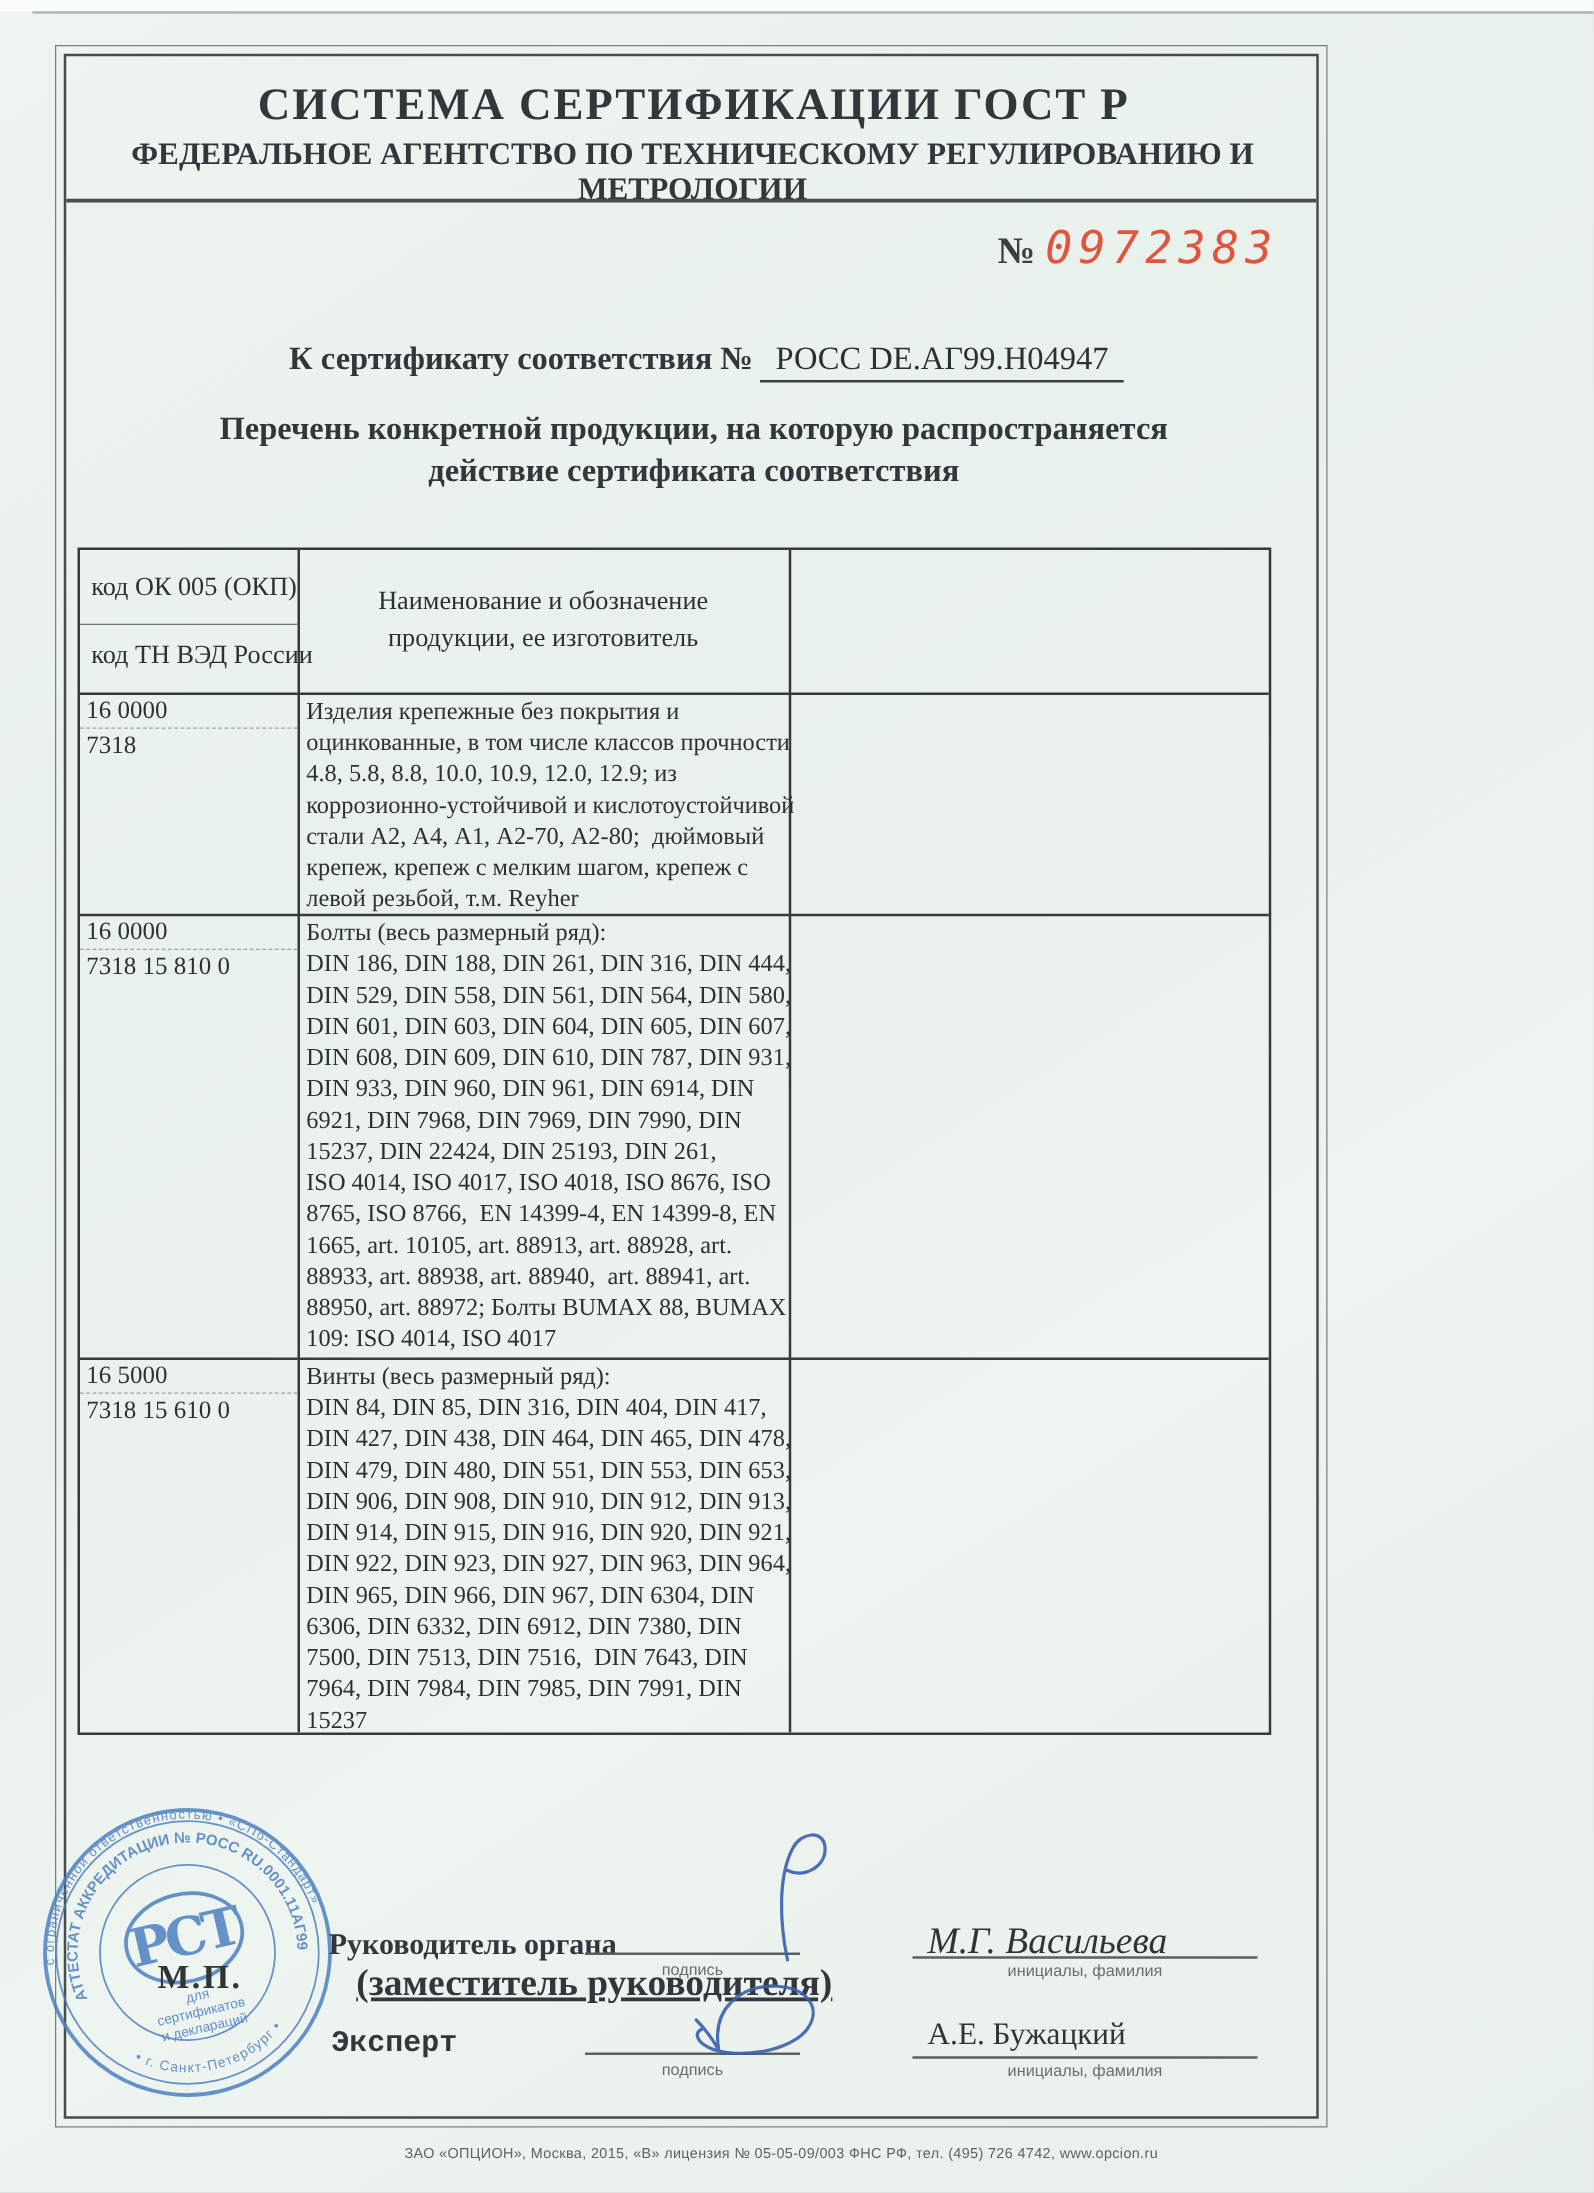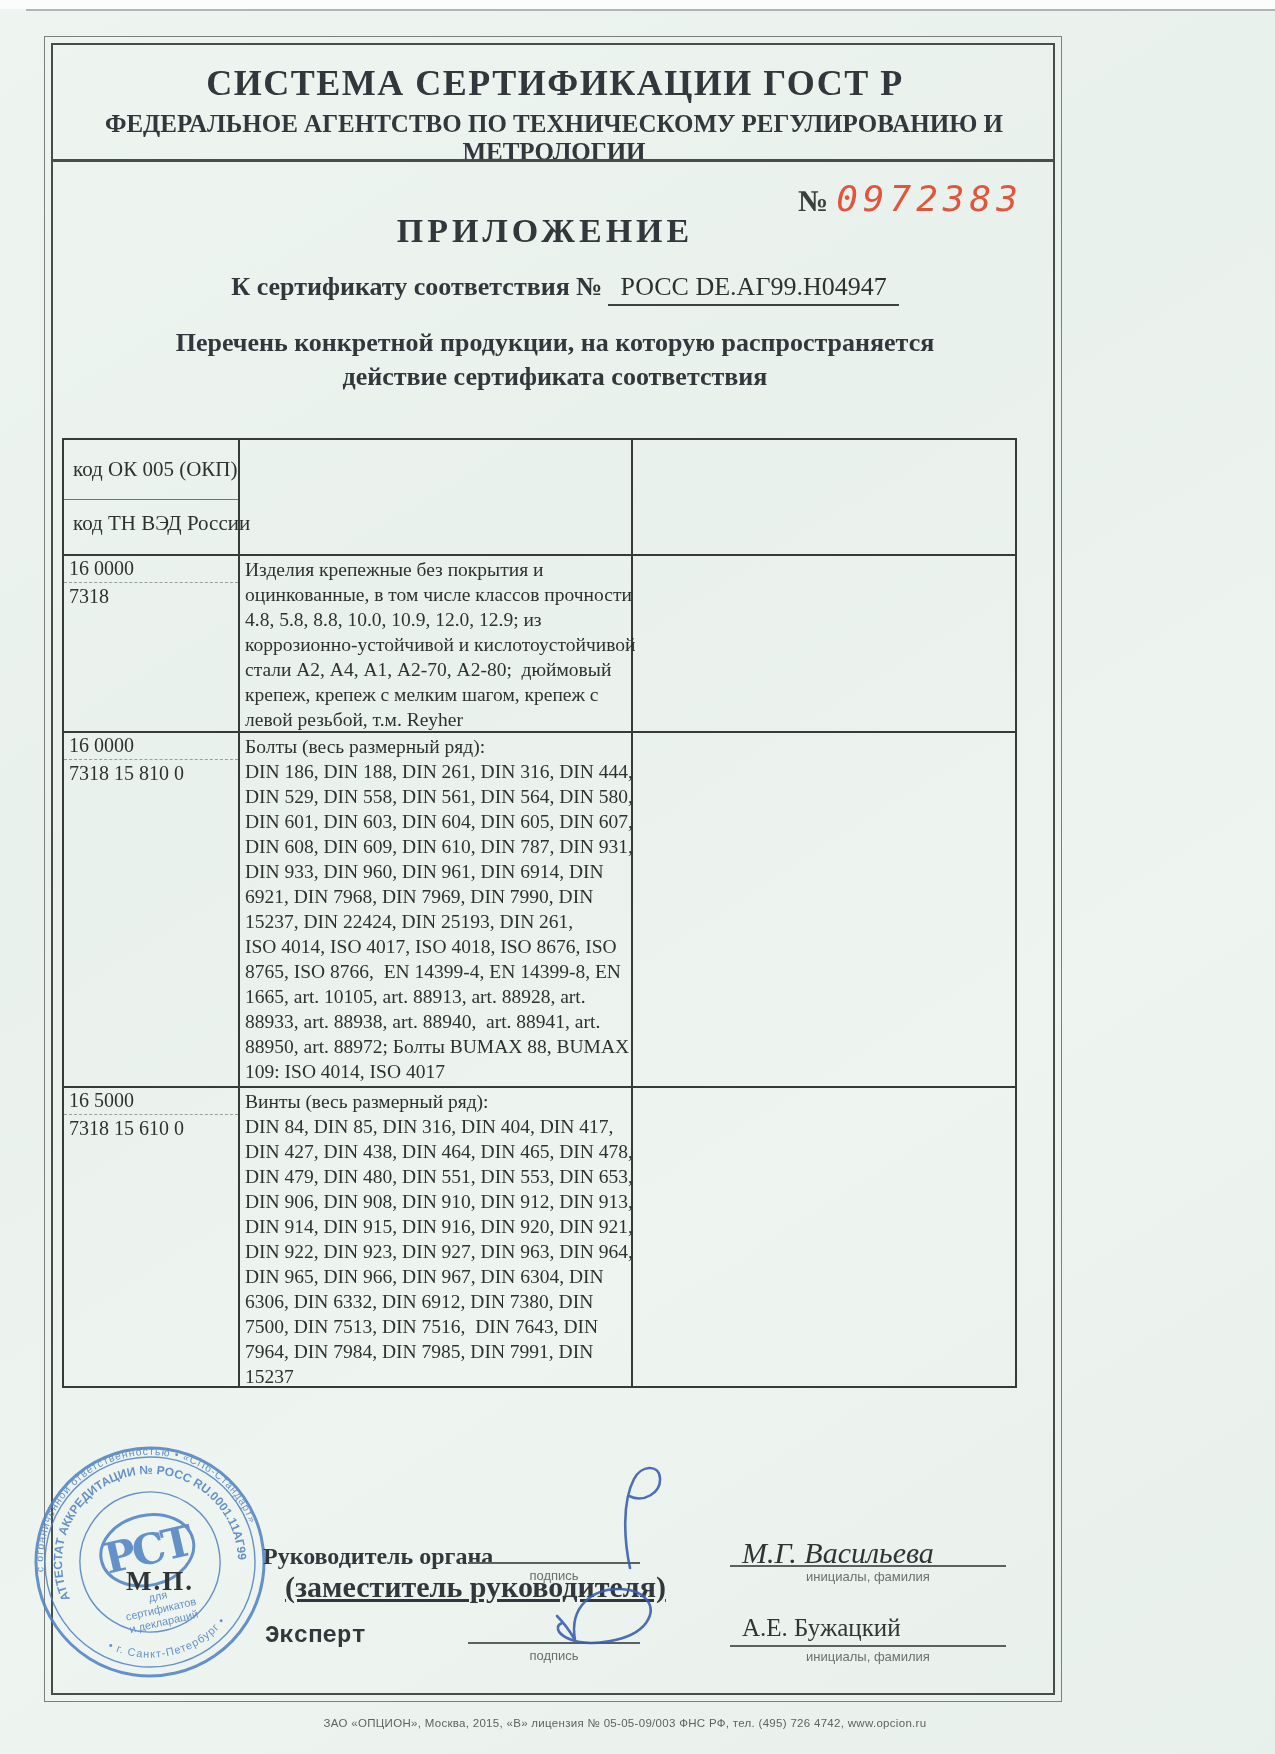--- a/index.html
+++ b/index.html
@@ -112,39 +112,40 @@
   <div class="frame-inner"></div>
 
   <div class="sys-title">СИСТЕМА СЕРТИФИКАЦИИ ГОСТ Р</div>
   <div class="agency">ФЕДЕРАЛЬНОЕ АГЕНТСТВО ПО ТЕХНИЧЕСКОМУ РЕГУЛИРОВАНИЮ И МЕТРОЛОГИИ</div>
   <div class="header-rule"></div>
 
   <div class="doc-number">
     <span class="num-sign">№</span><span class="num-digits">0972383</span>
   </div>
 
-  <div class="pril-title">ПРИЛОЖЕНИЕ</div>
 
   <div class="cert-line">
     <span class="cert-label">К сертификату соответствия №</span><span class="cert-num">РОСС DE.АГ99.Н04947</span>
   </div>
 
   <div class="subtitle">Перечень конкретной продукции,  на которую распространяется
 действие сертификата соответствия</div>
 
   <div class="cert-table">
     <div class="tline v1"></div>
     <div class="tline v2"></div>
     <div class="tline h-header"></div>
     <div class="tline h-row1"></div>
     <div class="tline h-row2"></div>
     <div class="tline h-col1"></div>
 
     <div class="th-col1-top">код ОК 005 (ОКП)</div>
     <div class="th-col1-bottom">код ТН ВЭД России</div>
+    <div class="th-col2">Наименование и обозначение
+продукции, ее изготовитель</div>
 
     <div class="trow row1">
       <div class="codes">
         <div class="code-top">16 0000</div>
         <div class="code-div"></div>
         <div class="code-bottom">7318</div>
       </div>
       <div class="desc">Изделия крепежные без покрытия и
 оцинкованные, в том числе классов прочности
 4.8, 5.8, 8.8, 10.0, 10.9, 12.0, 12.9; из

